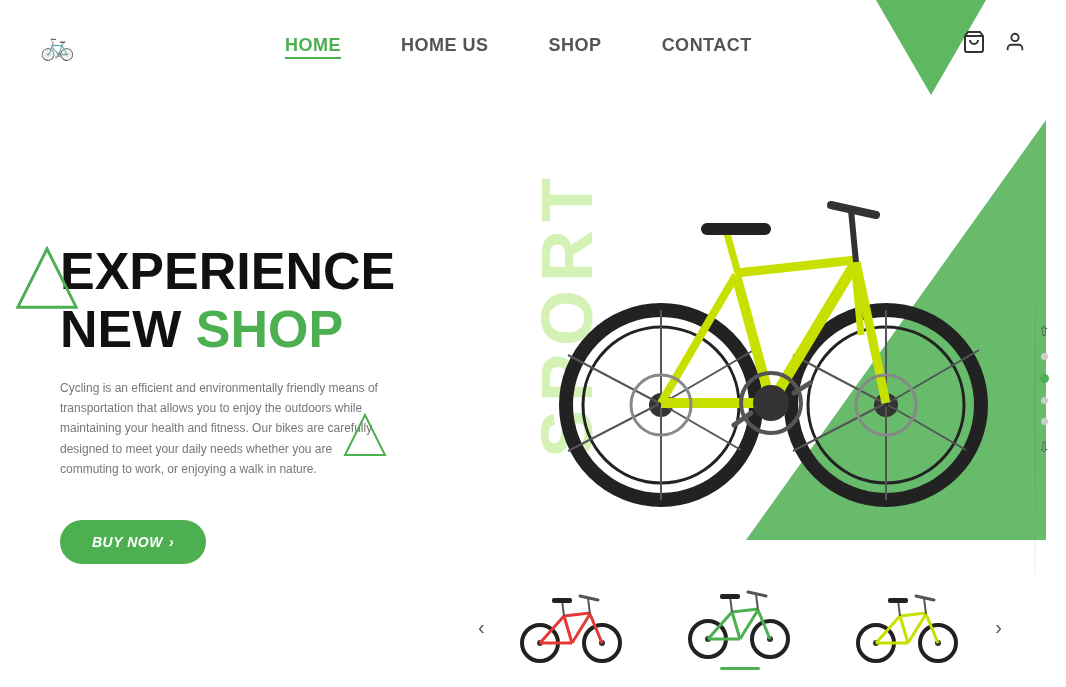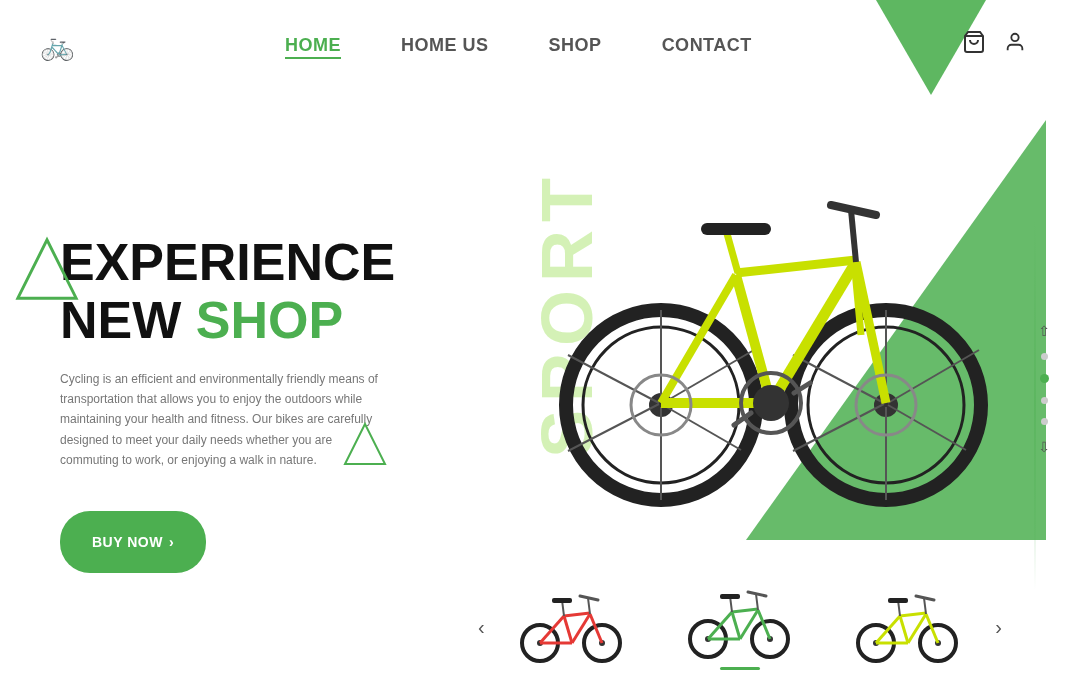--- a/index.html
+++ b/index.html
@@ -112,29 +112,30 @@
       line-height: 1.7;
       max-width: 320px;
       margin-top: 20px;
       margin-bottom: 30px;
     }
     .buy-now-btn {
       background: #4CAF50;
       color: #fff;
       border: none;
       border-radius: 30px;
-      padding: 23px 32px;
+      padding: 14px 32px;
       font-size: 14px;
       font-weight: 700;
       cursor: pointer;
       display: inline-flex;
       align-items: center;
       gap: 6px;
       letter-spacing: 0.5px;
       margin-top: 10px;
+      font-style: italic;
     }
 
     
     .tri-small {
       position: absolute;
       left: 280px;
       bottom: 100px;
     }
     .tri-small svg {
       width: 50px;

